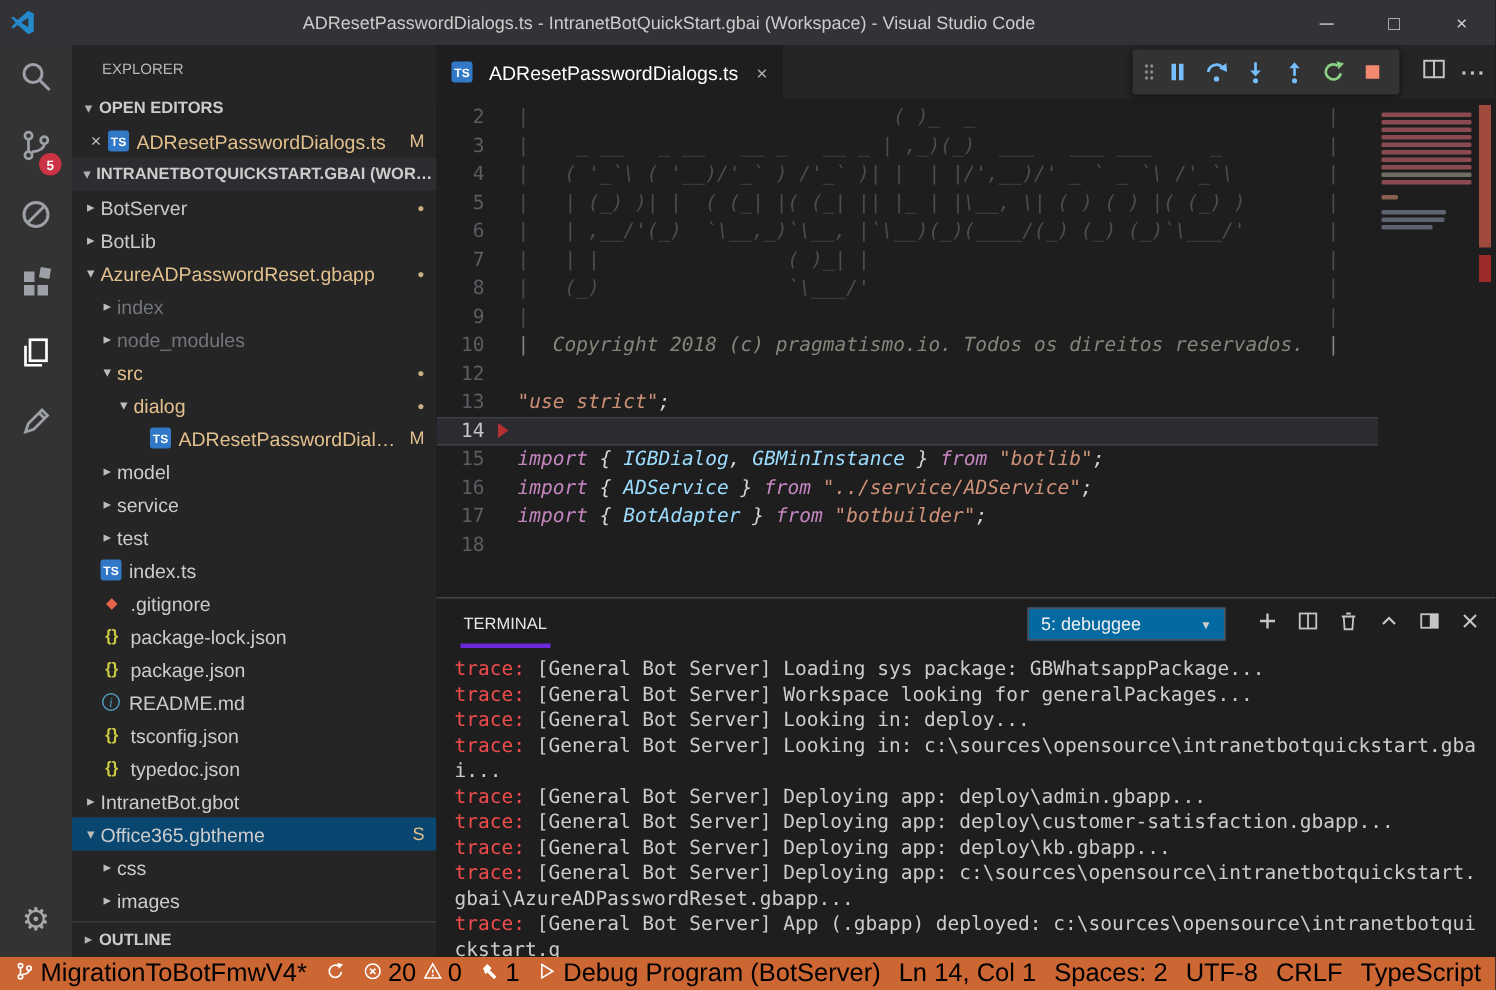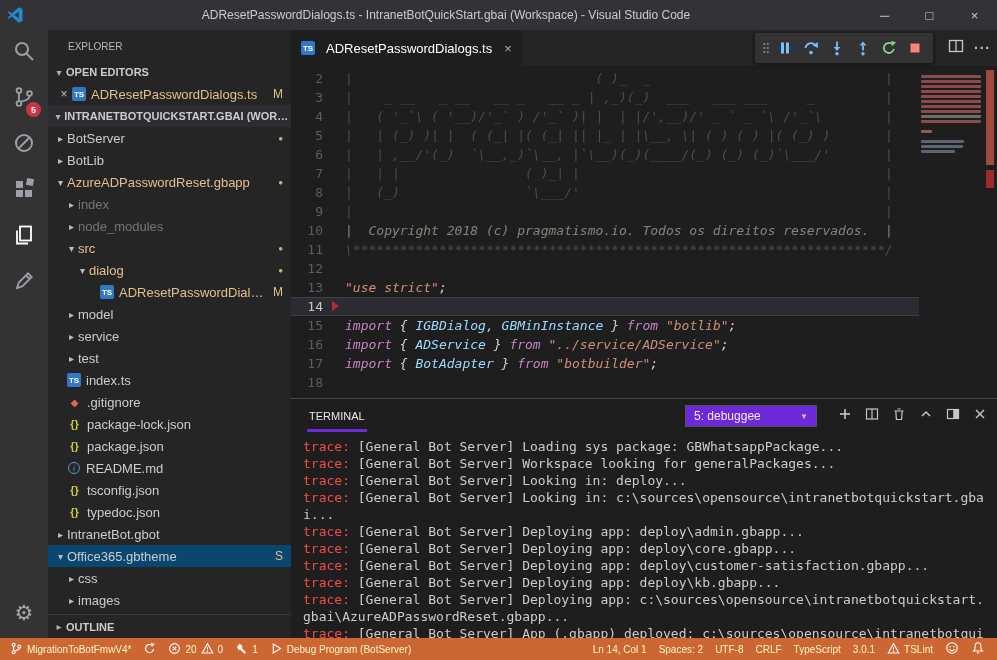--- a/index.html
+++ b/index.html
@@ -78,30 +78,30 @@
   .mm-line{height:3px;margin:2px 0 2px 2px;border-radius:1px;}
   .overview-ruler{position:absolute;top:0;right:0;width:14px;bottom:0;}
   .orm{position:absolute;}
   .orm.a{top:4px;right:3px;width:8px;height:95px;background:rgba(204,90,74,0.75);}
   .orm.b{top:104px;right:3px;width:8px;height:18px;background:rgba(190,45,45,0.8);}
   
   .terminal-panel{height:240px;flex:none;border-top:1px solid #474747;background:#1e1e1e;display:flex;flex-direction:column;}
   .panel-header{height:34px;flex:none;display:flex;align-items:center;padding:0 10px 0 16px;}
   .panel-tab{font-size:11px;color:#e7e7e7;border-bottom:3px solid #6d28d9;padding:9px 2px 7px;}
   .panel-actions{margin-left:auto;display:flex;align-items:center;gap:13px;}
-  .term-select{display:flex;align-items:center;justify-content:space-between;background:#6d28d9;border:1px solid #545454;
+  .term-select{display:flex;align-items:center;justify-content:space-between;background:#0369a1;border:1px solid #545454;
     color:#f0f0f0;font-size:12px;padding:3px 8px;width:132px;margin-right:8px;}
   .caret{font-size:8px;color:#cccccc;}
   .term-body{flex:1;min-height:0;overflow:hidden;padding:5px 12px;
     font-family:"DejaVu Sans Mono","Liberation Mono",monospace;font-size:13px;line-height:17px;color:#cccccc;}
   .tline{white-space:pre-wrap;word-break:break-all;}
   .trace{color:#f14c4c;}
   
   .statusbar{height:22px;flex:none;background:#cc6633;display:flex;justify-content:space-between;
-    color:#fef9c3;font-size:10px;align-items:flex-end;}
+    color:#000000;font-size:17px;align-items:flex-end;}
   .sb-left,.sb-right{display:flex;align-items:center;height:100%;}
   .sb-left{padding-left:4px;}
   .sb-right{padding-right:6px;}
   .sb-item{display:flex;align-items:center;gap:4px;padding:0 6px;height:100%;white-space:nowrap;}
   .sb-item svg{flex:none;}
 </style>
 </head>
 <body>
 
 <div class="window">
@@ -435,25 +435,20 @@
             </div>
             <div class="cline">
               <span class="lnum">9</span>
               <span class="gmark"></span>
               <span class="ctext"><span class="t-c1">|                                                                    |</span></span>
             </div>
             <div class="cline">
               <span class="lnum">10</span>
               <span class="gmark"></span>
               <span class="ctext"><span class="t-c2">|  Copyright 2018 (c) pragmatismo.io. Todos os direitos reservados.  |</span></span>
-            </div>
-            <div class="cline">
-              <span class="lnum">11</span>
-              <span class="gmark"></span>
-              <span class="ctext"><span class="t-c1">\********************************************************************/</span></span>
             </div>
             <div class="cline">
               <span class="lnum">12</span>
               <span class="gmark"></span>
               <span class="ctext"></span>
             </div>
             <div class="cline">
               <span class="lnum">13</span>
               <span class="gmark"></span>
               <span class="ctext"><span class="t-str">"use strict"</span><span class="t-pn">;</span></span>
@@ -552,21 +547,20 @@
                 </svg>
             </span>
           </div>
         </div>
         <div class="term-body">
             <div class="tline"><span class="trace">trace: </span><span>[General Bot Server] Loading sys package: GBWhatsappPackage...</span></div>
             <div class="tline"><span class="trace">trace: </span><span>[General Bot Server] Workspace looking for generalPackages...</span></div>
             <div class="tline"><span class="trace">trace: </span><span>[General Bot Server] Looking in: deploy...</span></div>
             <div class="tline"><span class="trace">trace: </span><span>[General Bot Server] Looking in: c:\sources\opensource\intranetbotquickstart.gbai...</span></div>
             <div class="tline"><span class="trace">trace: </span><span>[General Bot Server] Deploying app: deploy\admin.gbapp...</span></div>
-            <div class="tline"><span class="trace">trace: </span><span>[General Bot Server] Deploying app: deploy\core.gbapp...</span></div>
             <div class="tline"><span class="trace">trace: </span><span>[General Bot Server] Deploying app: deploy\customer-satisfaction.gbapp...</span></div>
             <div class="tline"><span class="trace">trace: </span><span>[General Bot Server] Deploying app: deploy\kb.gbapp...</span></div>
             <div class="tline"><span class="trace">trace: </span><span>[General Bot Server] Deploying app: c:\sources\opensource\intranetbotquickstart.gbai\AzureADPasswordReset.gbapp...</span></div>
             <div class="tline"><span class="trace">trace: </span><span>[General Bot Server] App (.gbapp) deployed: c:\sources\opensource\intranetbotquickstart.g</span></div>
           </div>
       </div>
     </div>
   </div>
 
   <div class="statusbar">

